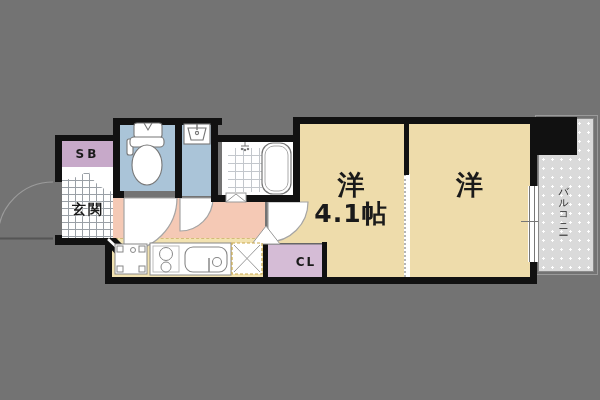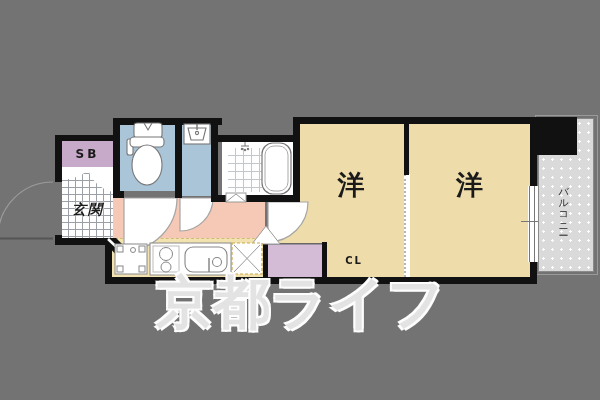--- a/index.html
+++ b/index.html
@@ -27,26 +27,26 @@
   .f-divider{left:404px;top:174px;width:4px;height:103px;background:#fff;border-left:2px dotted #b5b5b5;z-index:2;}
   .f-balcony-outer{left:535px;top:115px;width:61px;height:158px;border:1px solid #9a9a9a;background:transparent;}
   .f-balcony{left:538px;top:118px;width:54px;height:152px;background:#dadada;border:1px solid #8a8a8a;
     background-image:radial-gradient(#ffffff 1px,transparent 1.3px);background-size:9px 9px;}
   
   .overlay{position:absolute;left:0;top:0;z-index:10;pointer-events:none;}
   
   .lbl{position:absolute;z-index:20;color:#1a1a1a;}
   .l-sb{left:62px;top:147px;width:51px;text-align:center;font-size:12px;font-weight:bold;letter-spacing:3px;}
   .l-genkan{left:63px;top:201px;width:50px;text-align:center;font-size:14px;font-weight:bold;letter-spacing:2px;
-    text-shadow:0 0 2px #fff,0 0 2px #fff;font-style:italic;}
+    text-shadow:0 0 2px #fff,0 0 2px #fff;}
   .l-room-kanji{top:167px;text-align:center;font-size:27px;font-weight:600;}
   .l-room-size{top:197px;text-align:center;font-size:25px;font-weight:600;letter-spacing:1px;white-space:nowrap;}
   .l-r1{left:296px;width:110px;}
   .l-r2{left:407px;width:125px;}
-  .l-cl{left:268px;top:255px;width:76px;text-align:center;font-size:10px;font-weight:bold;letter-spacing:2px;padding-left:48px;}
+  .l-cl{left:268px;top:255px;width:76px;text-align:center;font-size:12px;font-weight:bold;letter-spacing:2px;}
   .l-balcony{left:556px;top:180px;height:72px;writing-mode:vertical-rl;font-size:10px;letter-spacing:1px;color:#222;}
   .l-watermark{left:156px;top:265px;z-index:30;font-size:57px;font-weight:bold;color:#e3e3e3;letter-spacing:0;
     text-shadow:2px 2px 0 #fdfdfd,-2px -2px 0 #fdfdfd,2px -2px 0 #fdfdfd,-2px 2px 0 #fdfdfd;white-space:nowrap;}
 </style>
 </head>
 <body>
 
 <div class="stage">
 
   <div class="floor f-sb"></div>
@@ -174,18 +174,18 @@
       <rect x="528" y="186" width="10" height="76" fill="#ffffff"></rect>
       <line x1="529.5" y1="186" x2="529.5" y2="262" stroke="#777" stroke-width="1"></line>
       <line x1="534.5" y1="186" x2="534.5" y2="262" stroke="#777" stroke-width="1"></line>
       <line x1="521" y1="221.5" x2="538" y2="221.5" stroke="#777" stroke-width="1"></line>
     </g>
   </svg>
 
   <div class="lbl l-sb">SB</div>
   <div class="lbl l-genkan">玄関</div>
   <div class="lbl l-room-kanji l-r1">洋</div>
+  <div class="lbl l-room-size  l-r1">4.1帖</div>
   <div class="lbl l-room-kanji l-r2">洋</div>
   <div class="lbl l-cl">CL</div>
   <div class="lbl l-balcony">バルコニー</div>
-  <div class="lbl l-watermark">京都ライフ</div>
 
 </div>
 
 </body></html>

